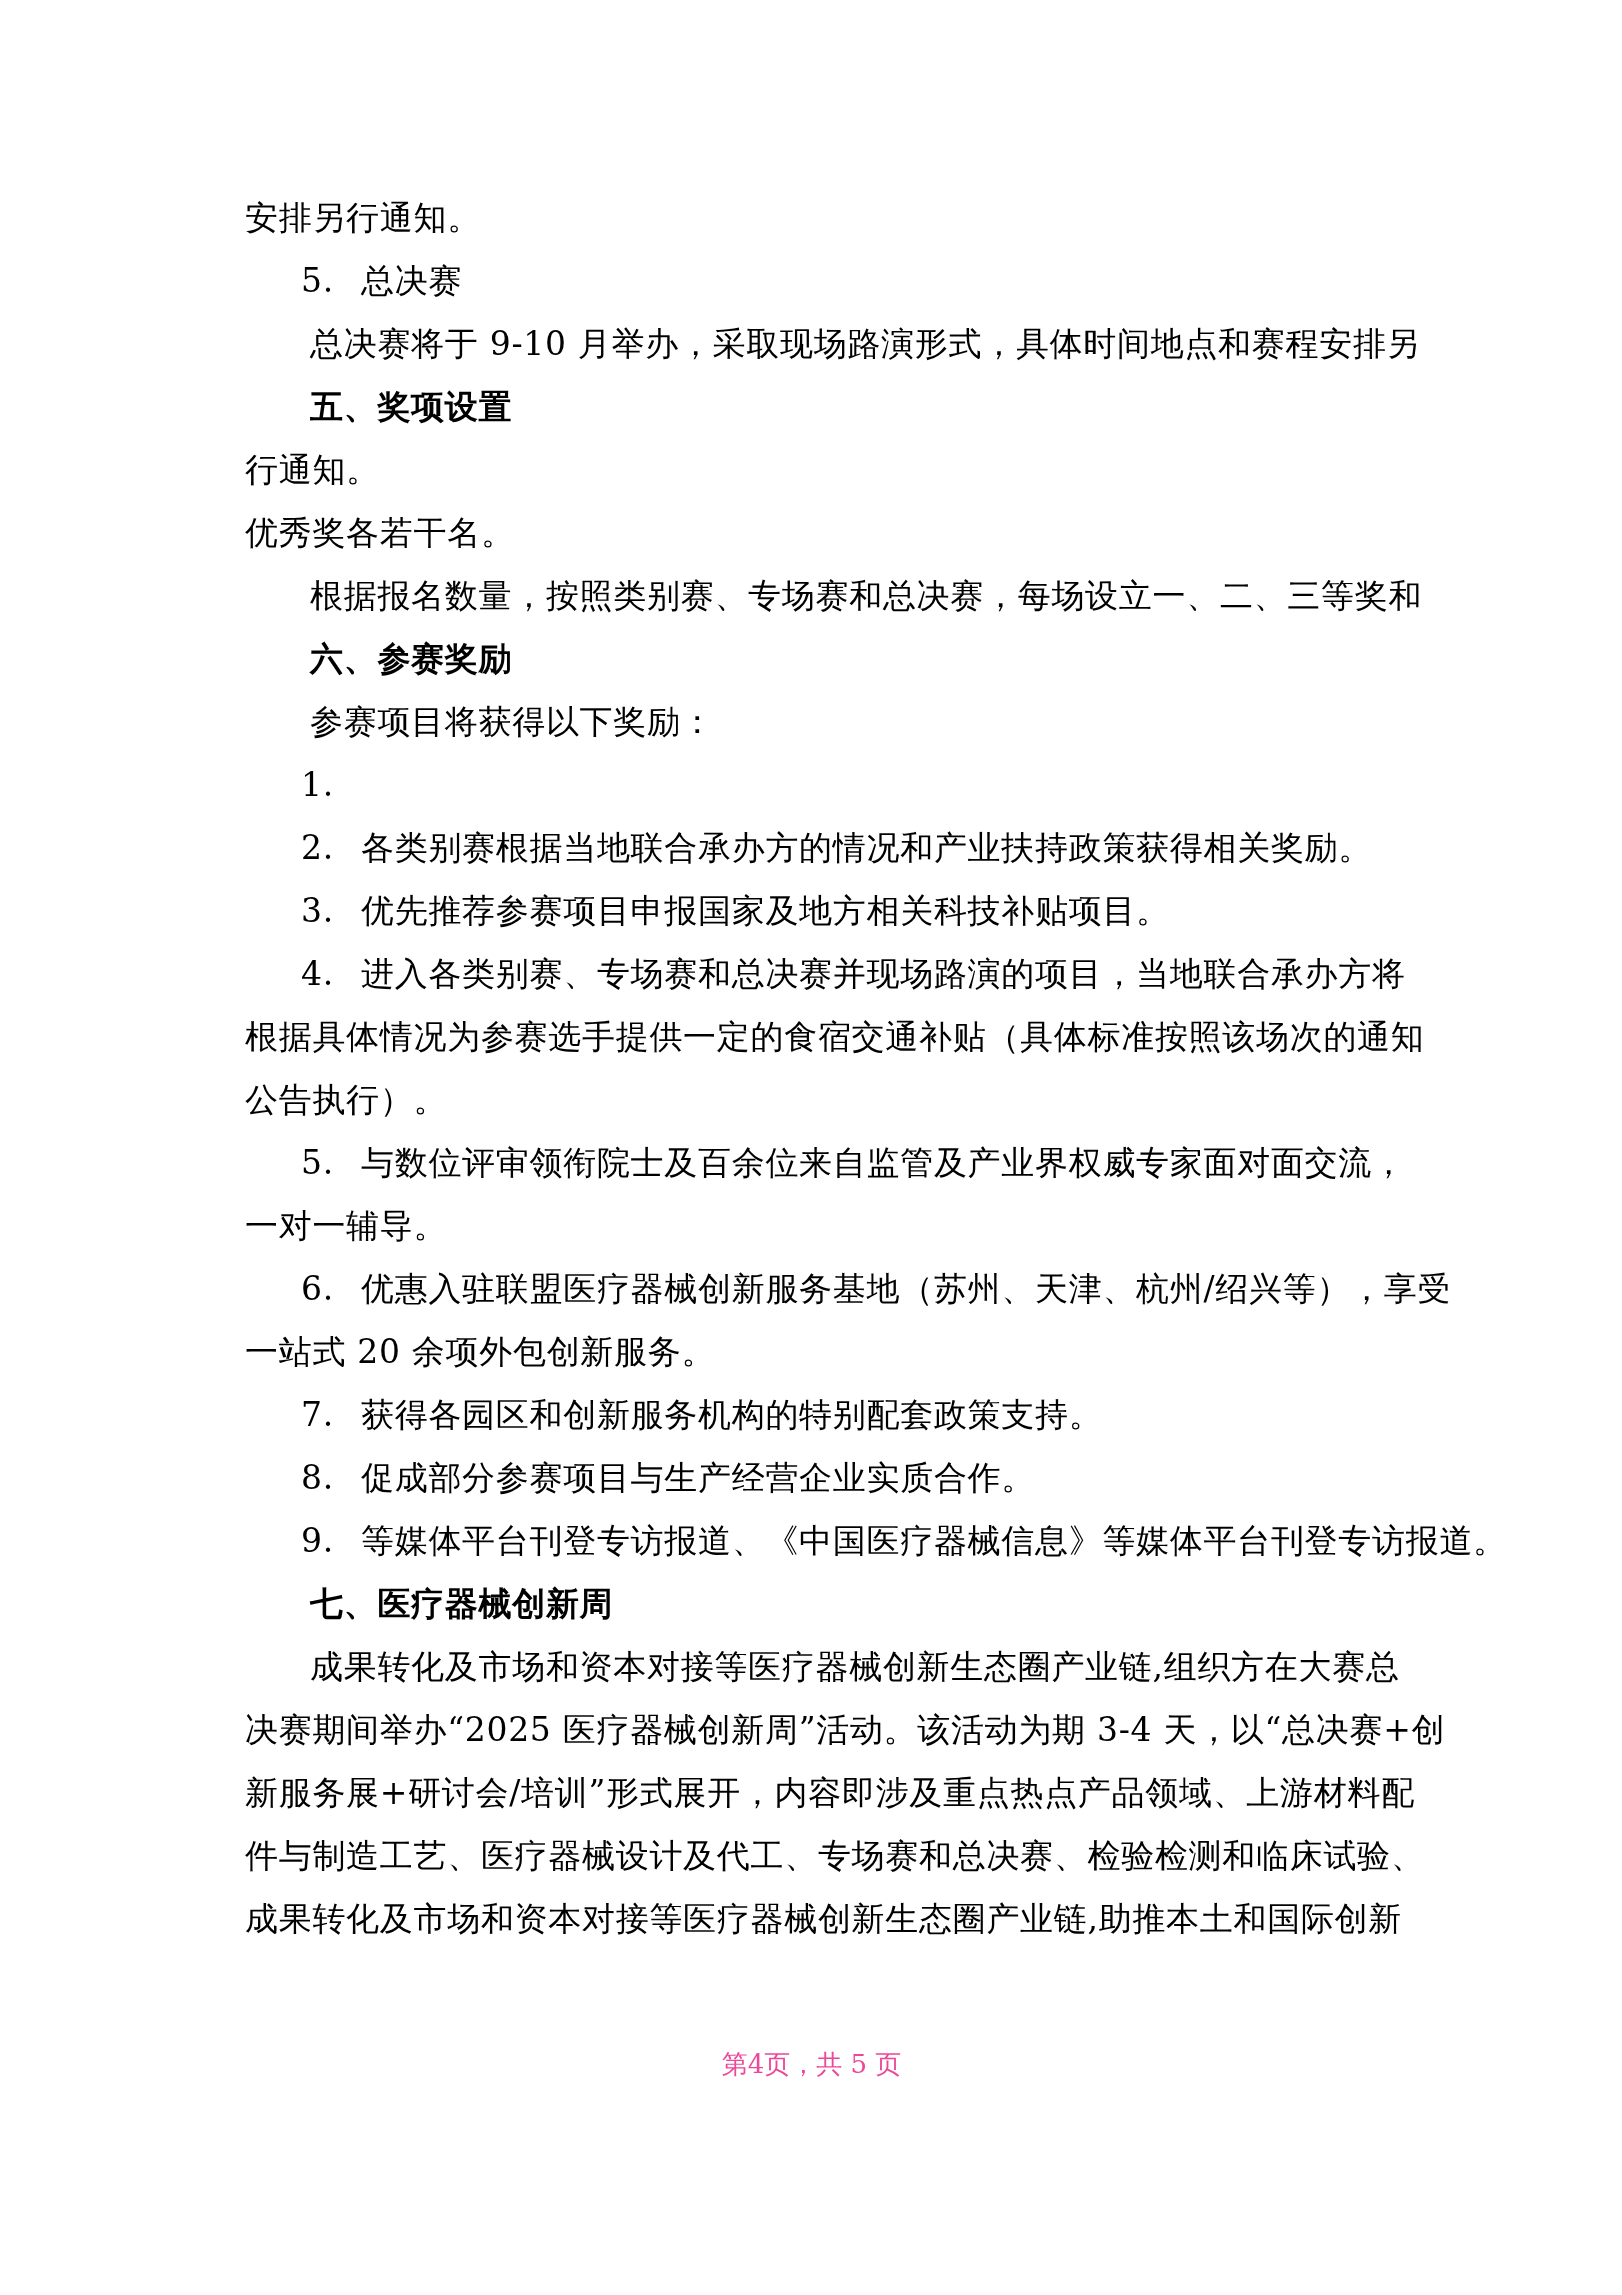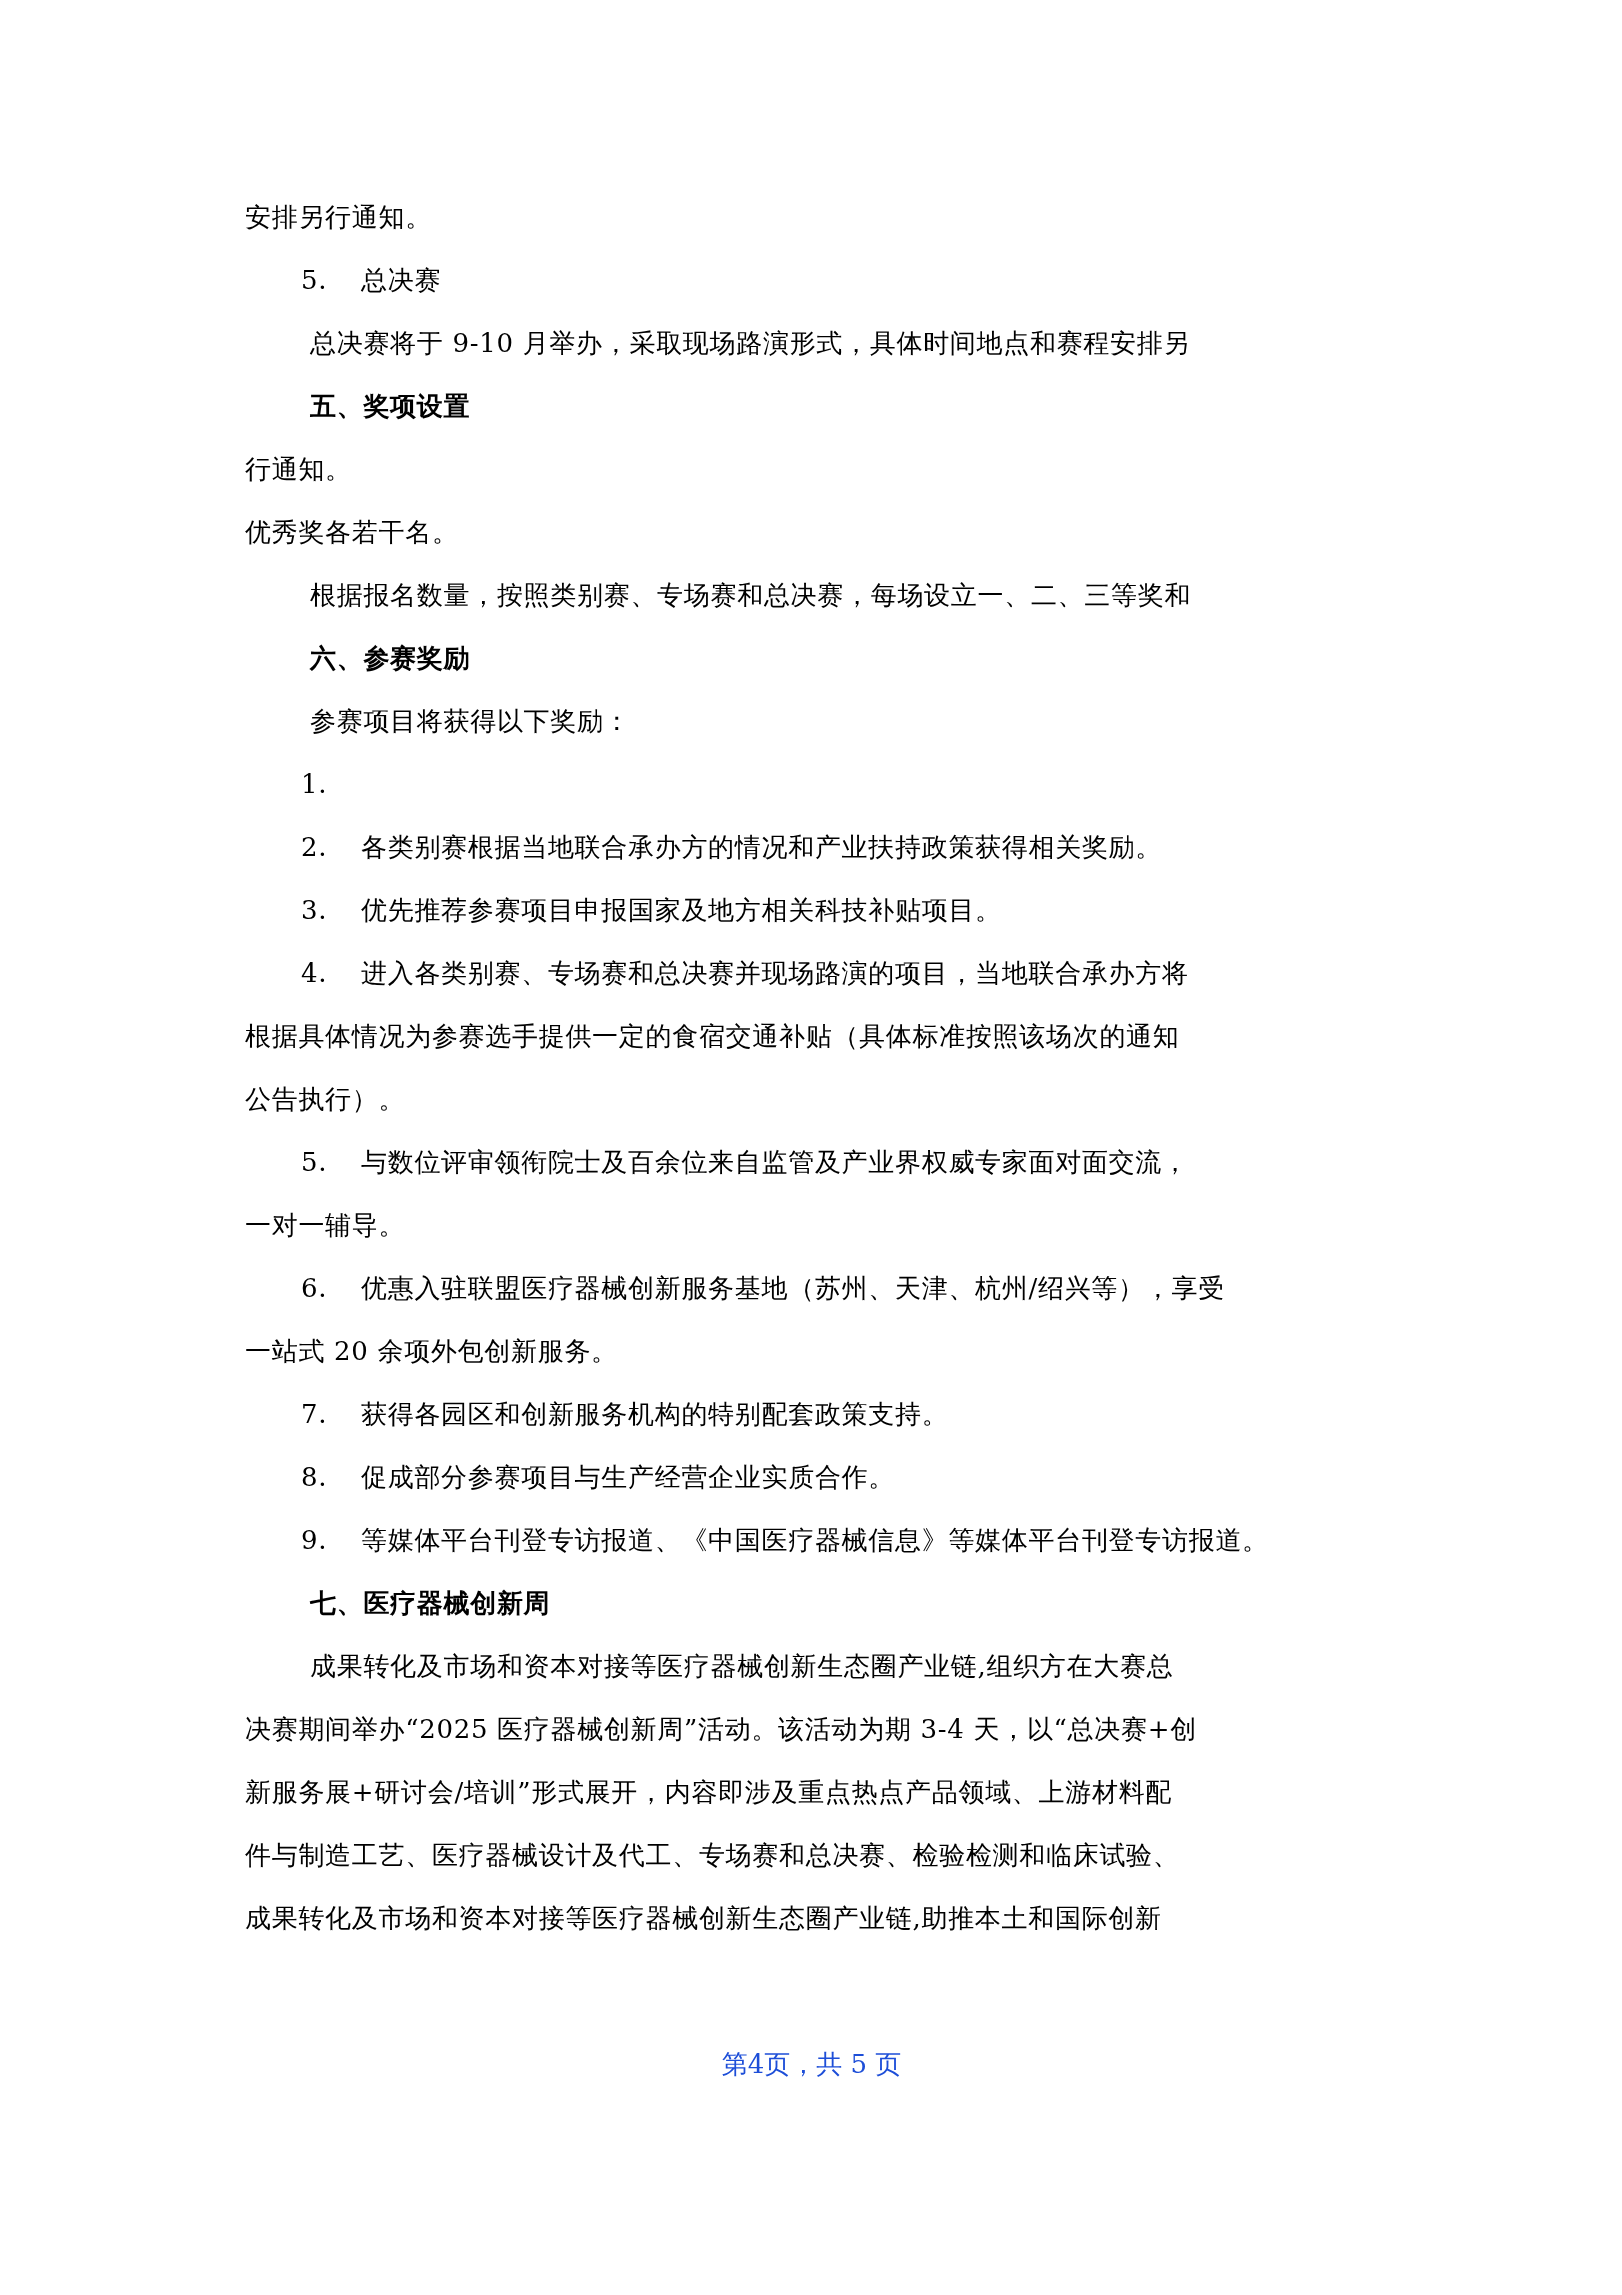--- a/index.html
+++ b/index.html
@@ -18,21 +18,21 @@
   }
   .content {
     position: absolute;
     left: 245px;
     top: 186px;
     width: 1132px;
   }
   .line {
     height: 63px;
     line-height: 63px;
-    font-size: 26px;
+    font-size: 33px;
     letter-spacing: 0.7px;
     white-space: nowrap;
   }
   
   .flush { }
   
   .para { text-indent: 65px; }
   
   .heading {
     text-indent: 65px;
@@ -44,21 +44,21 @@
   .li .num { position: absolute; left: 56px; top: 0; }
   .footer {
     position: absolute;
     left: 0;
     top: 2045px;
     width: 1623px;
     text-align: center;
     font-size: 26px;
     line-height: 39px;
     font-family: "DejaVu Serif", "Liberation Serif", serif;
-    color: #1d4ed8;
+    color: #ec4899;
   }
 </style>
 </head>
 <body>
 
 <div class="page">
   <div class="content">
       <div class="line flush">安排另行通知。</div>
       <div class="line li"><span class="num">5.</span><span class="txt">总决赛</span></div>
       <div class="line para">总决赛将于 9-10 月举办，采取现场路演形式，具体时间地点和赛程安排另</div>

